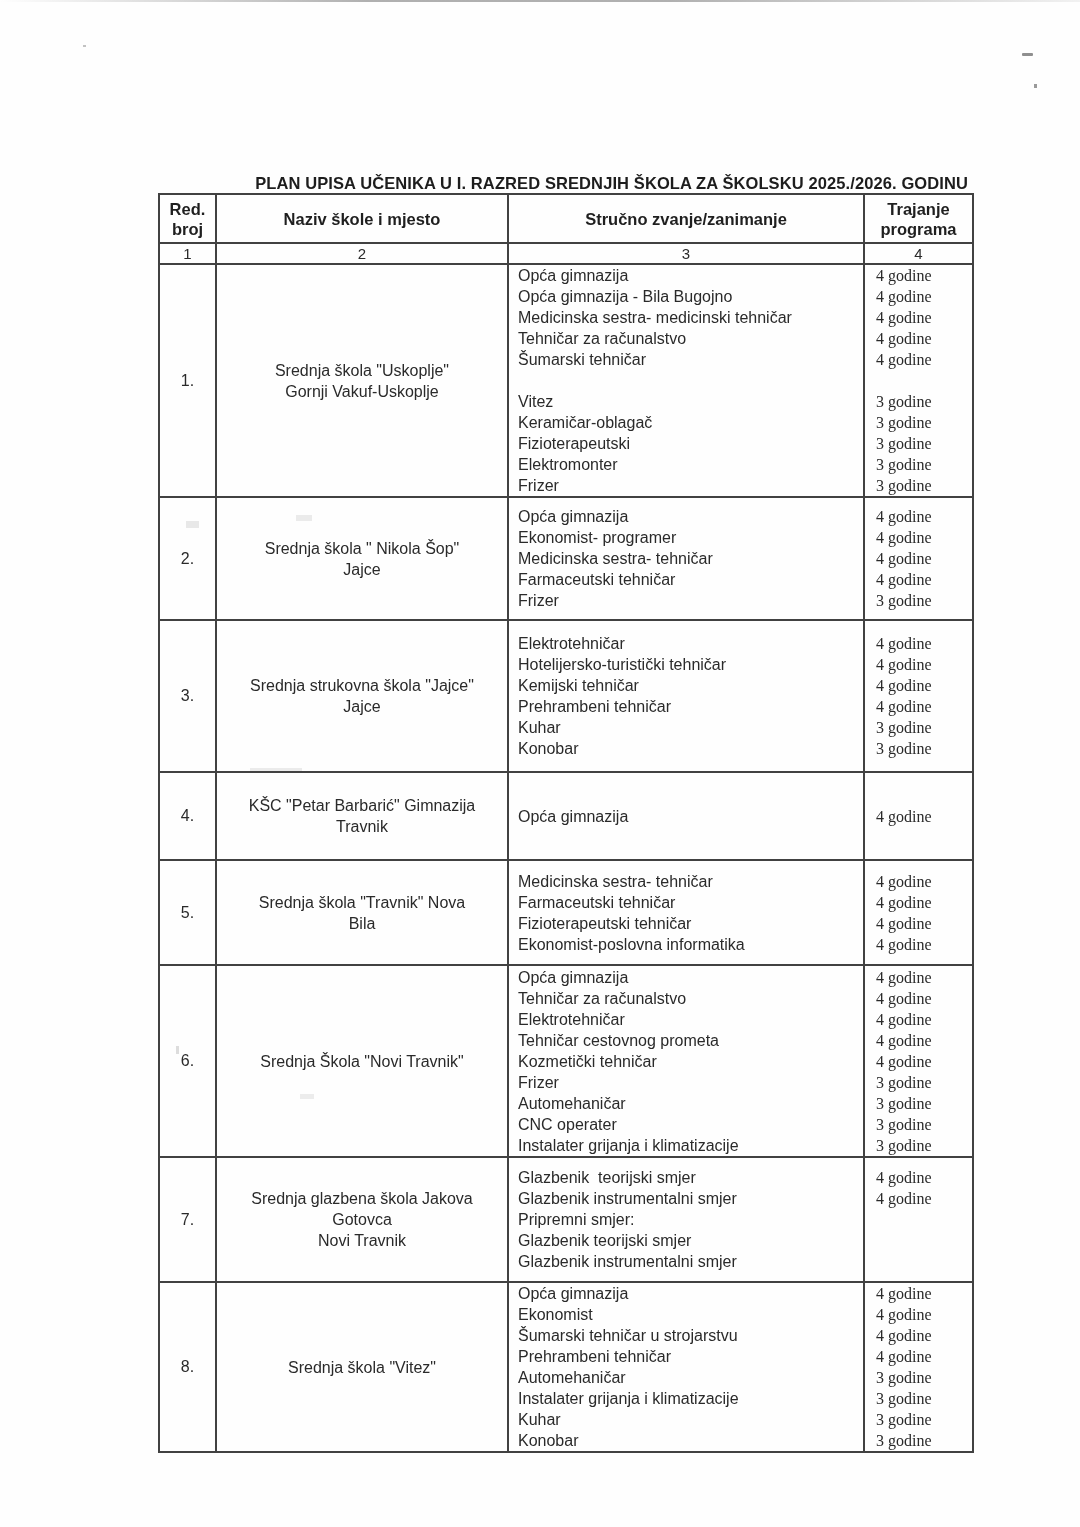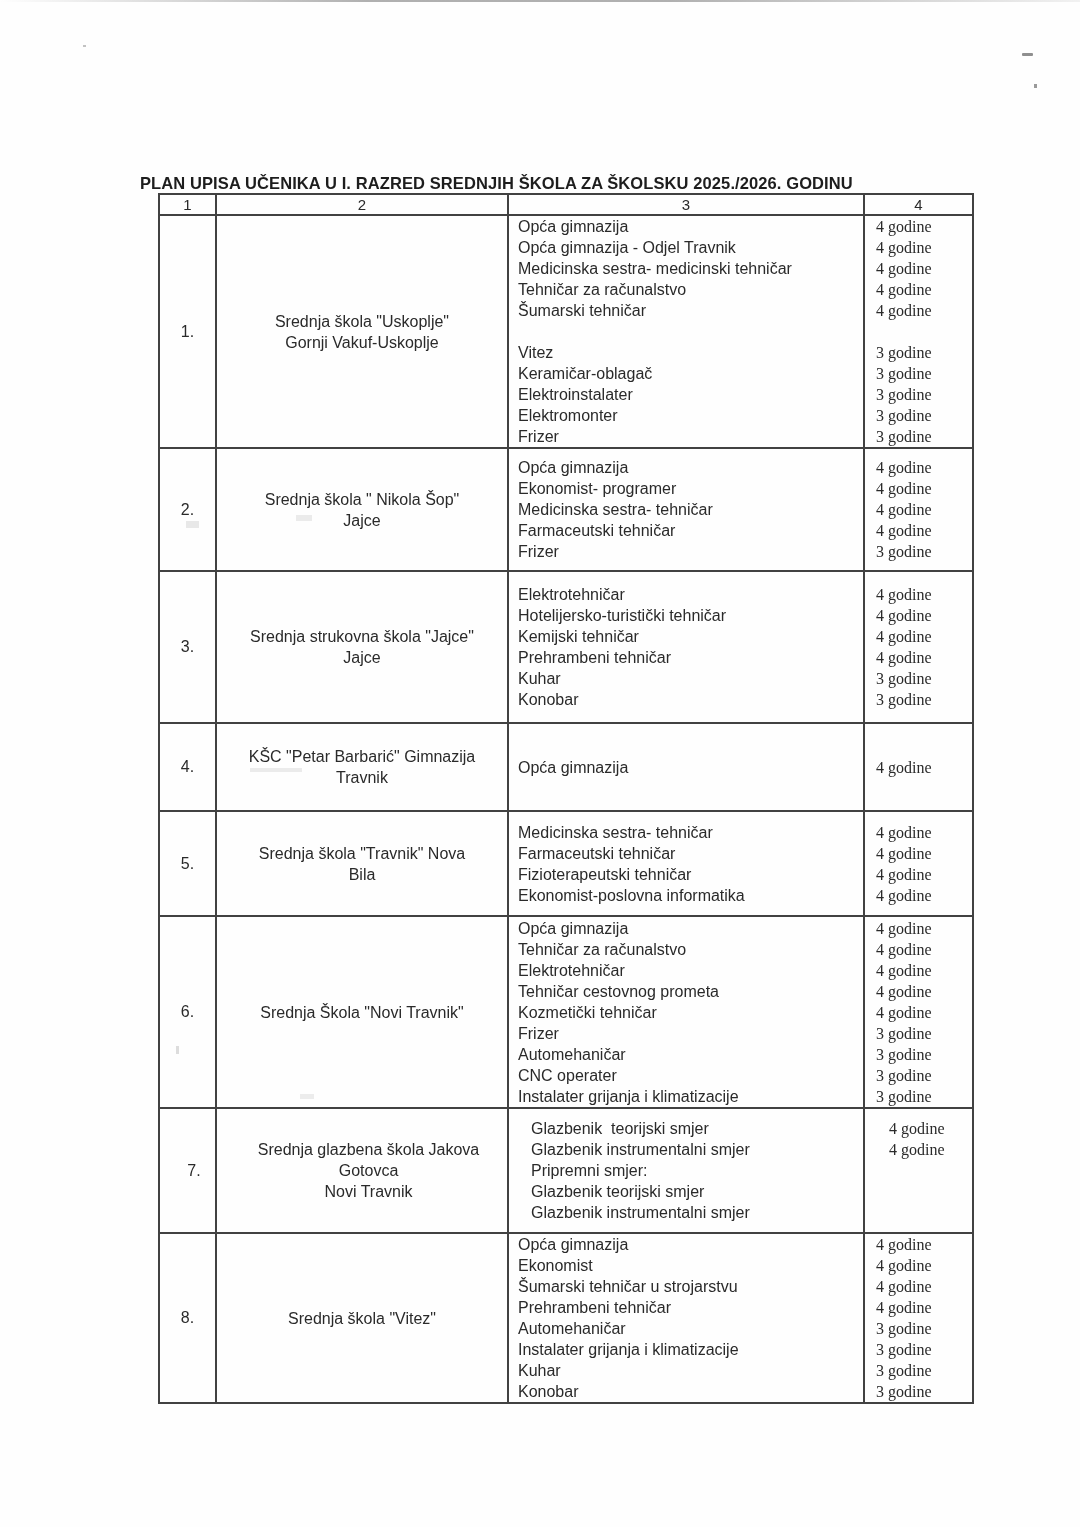--- a/index.html
+++ b/index.html
@@ -21,21 +21,21 @@
     position: absolute; top: 0; left: 0; width: 1080px; height: 2px;
     background: linear-gradient(to right,
       rgba(170,170,170,0) 0%, rgba(150,150,150,.75) 34%,
       rgba(150,150,150,.75) 62%, rgba(170,170,170,.15) 100%);
   }
   .speck { position: absolute; }
   
   .title-block {
     position: absolute;
     top: 121px; left: 140px; width: 828px;
-    text-align: left;
+    text-align: right;
     font-weight: bold;
     font-size: 16.5px;
     line-height: 25px;
     color: #1d1d1d;
     letter-spacing: 0.1px;
     white-space: pre-wrap;
   }
   
   table.doc-table {
     position: absolute;
@@ -81,21 +81,21 @@
   td.cell-prog, td.cell-traj { vertical-align: middle; margin-top: 18px; }
   .prog-line  { line-height: 21px; padding-left: 9px;  white-space: pre-wrap; }
   .traj-line  { line-height: 21px; padding-left: 11px; white-space: pre-wrap; font-family: Liberation Serif, serif; }
   
   tr.row-1 td { height: 229px; }
   tr.row-2 td { height: 121px; }
   tr.row-3 td { height: 150px; }
   tr.row-4 td { height: 86px;  }
   tr.row-5 td { height: 103px; }
   tr.row-6 td { height: 190px; }
-  tr.row-7 td { height: 123px; padding-left: 13px; }
+  tr.row-7 td { height: 123px; }
   tr.row-8 td { height: 167px; }
 </style>
 </head>
 <body>
 
 <div class="page">
 
   <div>
     <div class="scan-edge-top speck"></div>
     <div class="speck" style="left:1022px;top:53px;width:11px;height:3px;background:#8f8f8f;border-radius:1px;"></div>
@@ -113,41 +113,47 @@
   </div>
 
   <table class="doc-table">
     <colgroup>
       <col style="width:57px">
       <col style="width:292px">
       <col style="width:356px">
       <col style="width:109px">
     </colgroup>
     <thead>
+      <tr id="header-row">
+          <th>Red.<br>broj</th>
+          <th>Naziv škole i mjesto</th>
+          <th>Stručno zvanje/zanimanje</th>
+          <th>Trajanje<br>programa</th>
+        </tr>
       <tr class="num-row" id="number-row">
           <td>1</td>
           <td>2</td>
           <td>3</td>
           <td>4</td>
         </tr>
     </thead>
     <tbody id="table-body">
         <tr class="school-row row-1">
           <td class="cell-broj">1.</td>
           <td class="cell-skola">Srednja škola "Uskoplje"<br>Gornji Vakuf-Uskoplje</td>
           <td class="cell-prog">
             <div class="prog-line">Opća gimnazija</div>
-            <div class="prog-line">Opća gimnazija - Odjel Travnik</div>
+            <div class="prog-line">Opća gimnazija - Bila Bugojno</div>
             <div class="prog-line">Medicinska sestra- medicinski tehničar</div>
             <div class="prog-line">Tehničar za računalstvo</div>
             <div class="prog-line">Šumarski tehničar</div>
             <div class="prog-line">&nbsp;</div>
             <div class="prog-line">Vitez</div>
             <div class="prog-line">Keramičar-oblagač</div>
-            <div class="prog-line">Elektroinstalater</div>
+            <div class="prog-line">Fizioterapeutski</div>
             <div class="prog-line">Elektromonter</div>
             <div class="prog-line">Frizer</div>
           </td>
           <td class="cell-traj">
             <div class="traj-line">4 godine</div>
             <div class="traj-line">4 godine</div>
             <div class="traj-line">4 godine</div>
             <div class="traj-line">4 godine</div>
             <div class="traj-line">4 godine</div>
             <div class="traj-line">&nbsp;</div>

